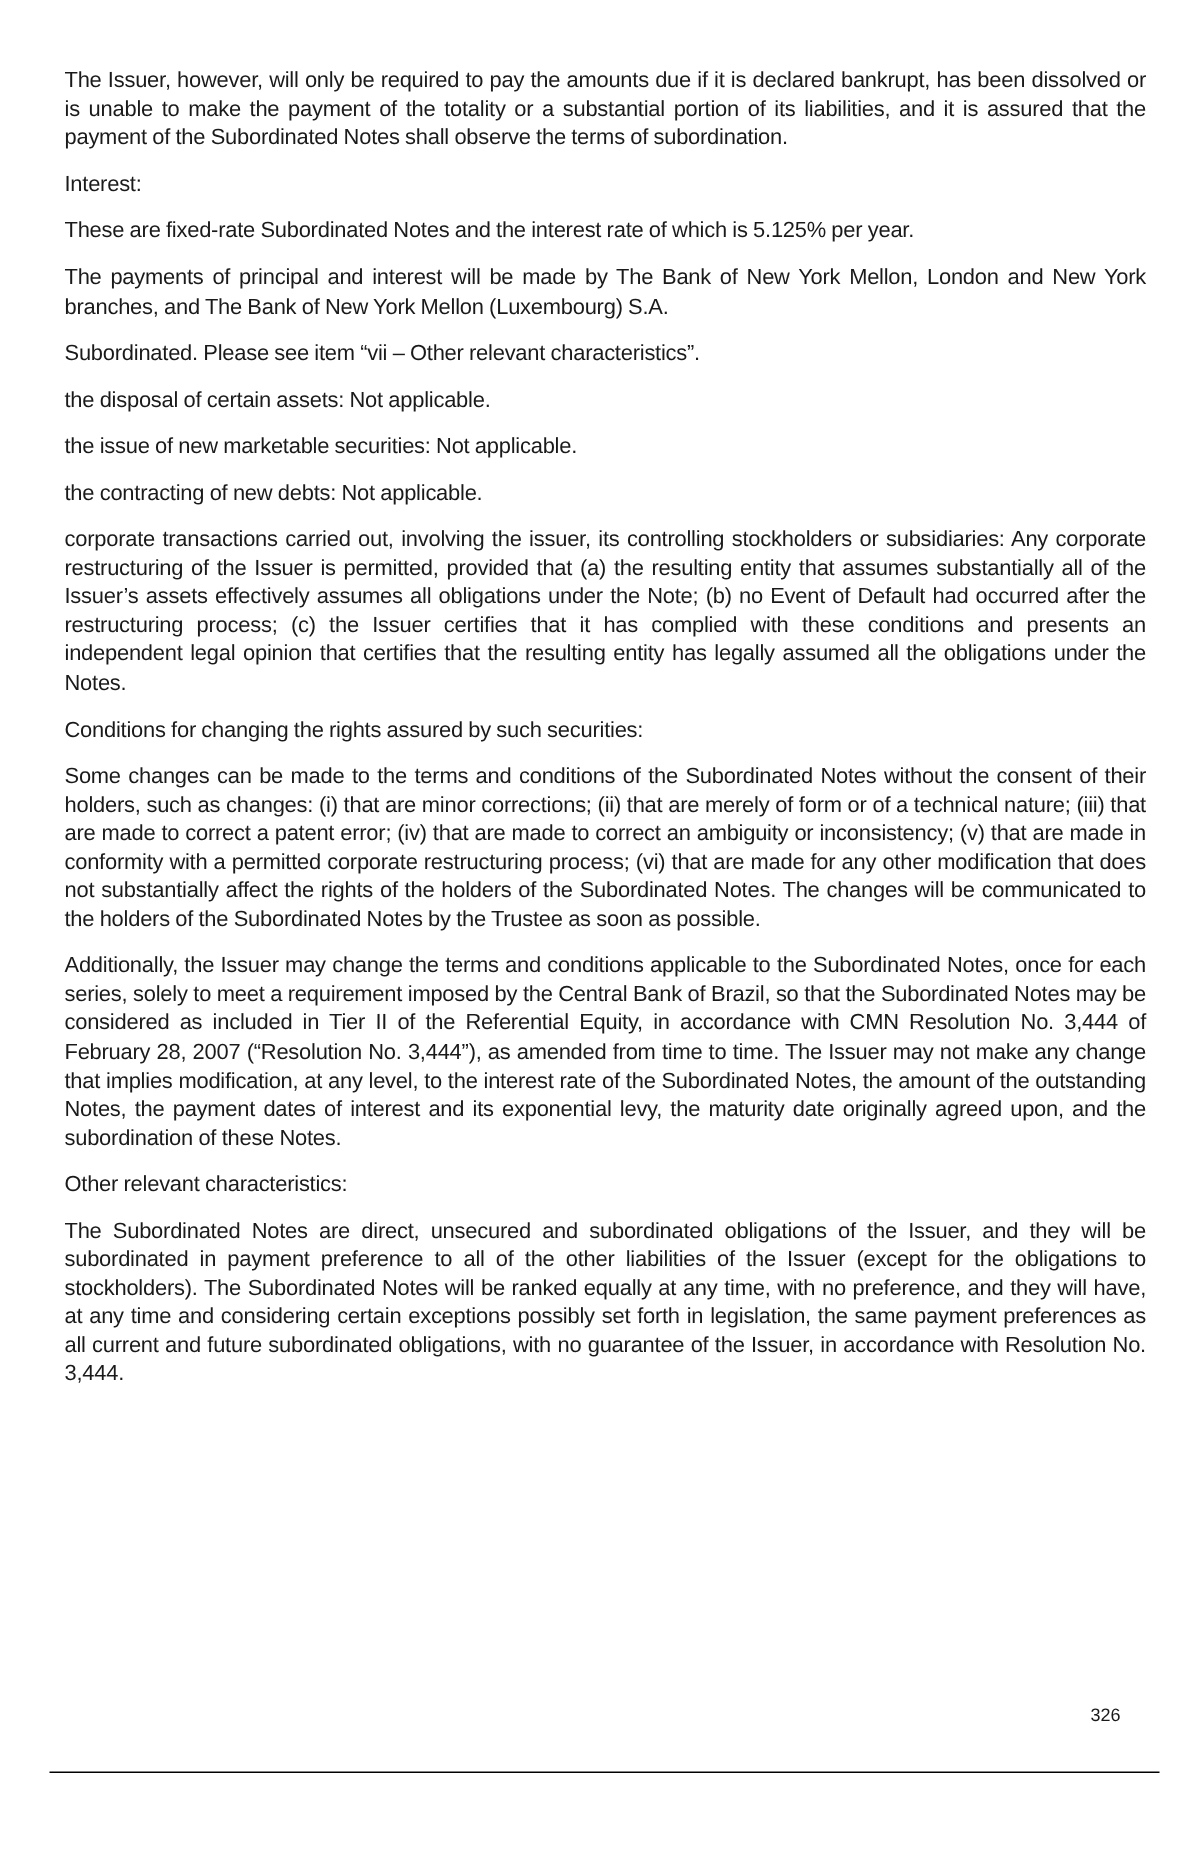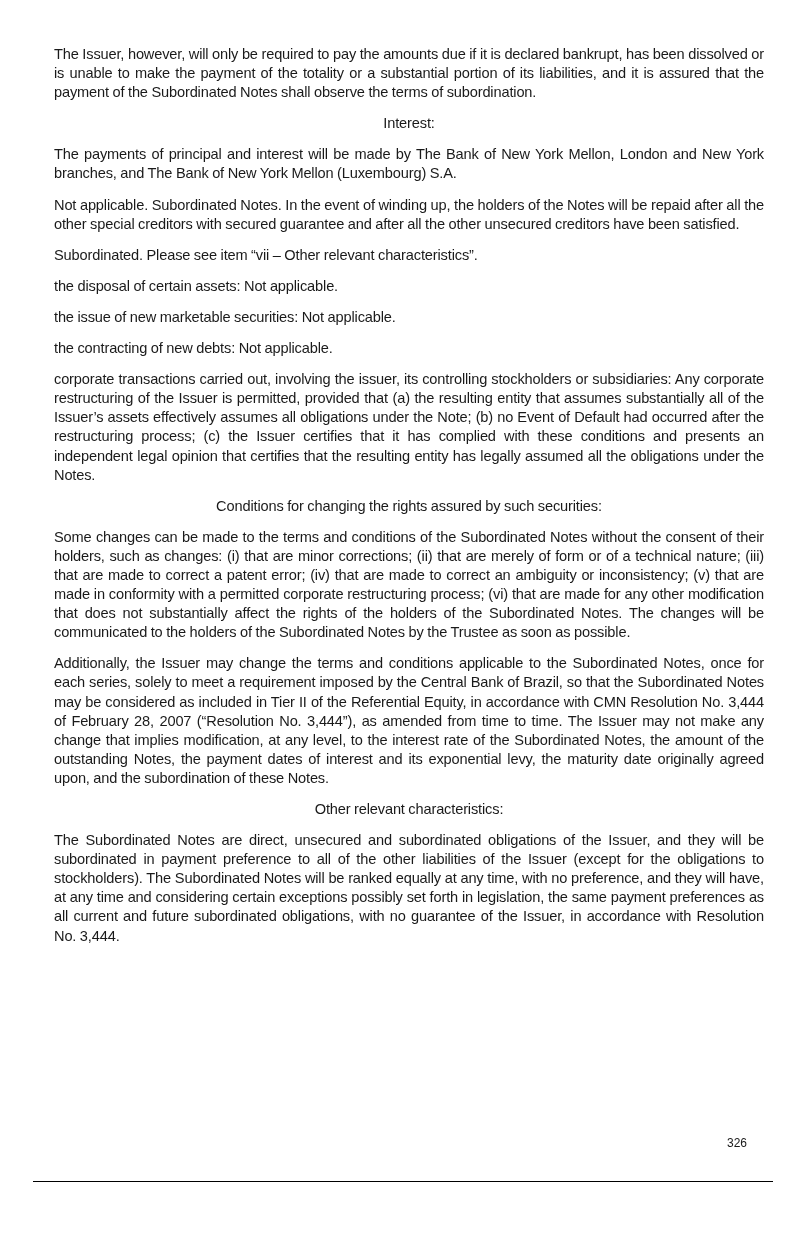--- a/index.html
+++ b/index.html
@@ -15,29 +15,29 @@
     font-family: "Liberation Sans", sans-serif;
     color: #1a1a1a;
   }
   .page-body {
     position: absolute;
     left: 43px;
     top: 45px;
     width: 721px;
   }
   .para {
-    margin: 0 0 12px 11px;
+    margin: 0 0 12px 0;
     font-size: 14.6px;
     line-height: 19.1px;
     text-align: justify;
     letter-spacing: -0.15px;
     word-spacing: -0.3px;
   }
   .para.heading {
-    text-align: center;
+    text-align: left;
   }
   .footer-rule {
     position: absolute;
     left: 33px;
     top: 1181px;
     width: 740px;
     height: 0;
     border-top: 1px solid #000000;
   }
   .page-number {
@@ -48,22 +48,22 @@
     line-height: 14px;
     color: #1a1a1a;
   }
 </style>
 </head>
 <body>
 
 <div class="page-body">
   <p class="para">The Issuer, however, will only be required to pay the amounts due if it is declared bankrupt, has been dissolved or is unable to make the payment of the totality or a substantial portion of its liabilities, and it is assured that the payment of the Subordinated Notes shall observe the terms of subordination.</p>
   <p class="para heading">Interest:</p>
+  <p class="para">These are fixed-rate Subordinated Notes and the interest rate of which is 5.125% per year.</p>
   <p class="para">The payments of principal and interest will be made by The Bank of New York Mellon, London and New York branches, and The Bank of New York Mellon (Luxembourg) S.A.</p>
-  <p class="para">Not applicable. Subordinated Notes. In the event of winding up, the holders of the Notes will be repaid after all the other special creditors with secured guarantee and after all the other unsecured creditors have been satisfied.</p>
   <p class="para">Subordinated. Please see item “vii – Other relevant characteristics”.</p>
   <p class="para">the disposal of certain assets: Not applicable.</p>
   <p class="para">the issue of new marketable securities: Not applicable.</p>
   <p class="para">the contracting of new debts: Not applicable.</p>
   <p class="para">corporate transactions carried out, involving the issuer, its controlling stockholders or subsidiaries: Any corporate restructuring of the Issuer is permitted, provided that (a) the resulting entity that assumes substantially all of the Issuer’s assets effectively assumes all obligations under the Note; (b) no Event of Default had occurred after the restructuring process; (c) the Issuer certifies that it has complied with these conditions and presents an independent legal opinion that certifies that the resulting entity has legally assumed all the obligations under the Notes.</p>
   <p class="para heading">Conditions for changing the rights assured by such securities:</p>
   <p class="para">Some changes can be made to the terms and conditions of the Subordinated Notes without the consent of their holders, such as changes: (i) that are minor corrections; (ii) that are merely of form or of a technical nature; (iii) that are made to correct a patent error; (iv) that are made to correct an ambiguity or inconsistency; (v) that are made in conformity with a permitted corporate restructuring process; (vi) that are made for any other modification that does not substantially affect the rights of the holders of the Subordinated Notes. The changes will be communicated to the holders of the Subordinated Notes by the Trustee as soon as possible.</p>
   <p class="para">Additionally, the Issuer may change the terms and conditions applicable to the Subordinated Notes, once for each series, solely to meet a requirement imposed by the Central Bank of Brazil, so that the Subordinated Notes may be considered as included in Tier II of the Referential Equity, in accordance with CMN Resolution No. 3,444 of February 28, 2007 (“Resolution No. 3,444”), as amended from time to time. The Issuer may not make any change that implies modification, at any level, to the interest rate of the Subordinated Notes, the amount of the outstanding Notes, the payment dates of interest and its exponential levy, the maturity date originally agreed upon, and the subordination of these Notes.</p>
   <p class="para heading">Other relevant characteristics:</p>
   <p class="para">The Subordinated Notes are direct, unsecured and subordinated obligations of the Issuer, and they will be subordinated in payment preference to all of the other liabilities of the Issuer (except for the obligations to stockholders). The Subordinated Notes will be ranked equally at any time, with no preference, and they will have, at any time and considering certain exceptions possibly set forth in legislation, the same payment preferences as all current and future subordinated obligations, with no guarantee of the Issuer, in accordance with Resolution No. 3,444.</p>

